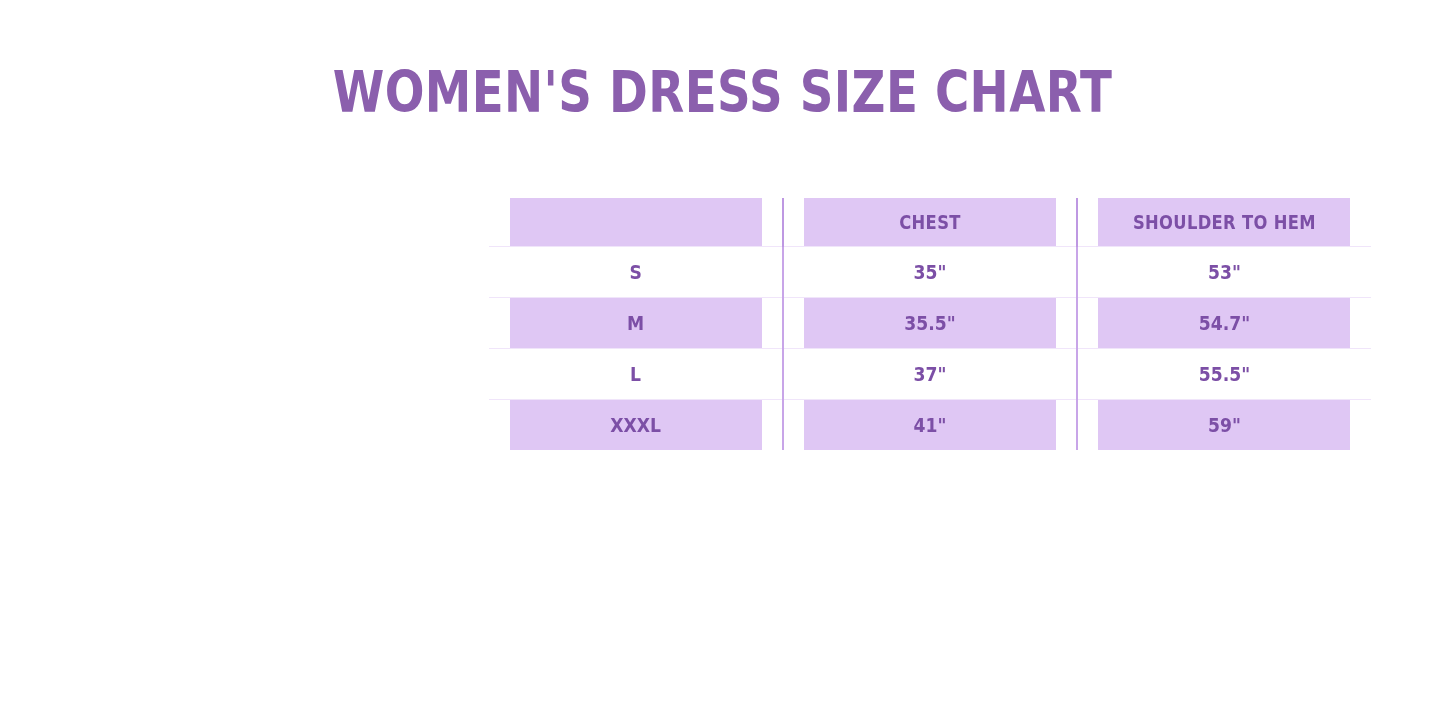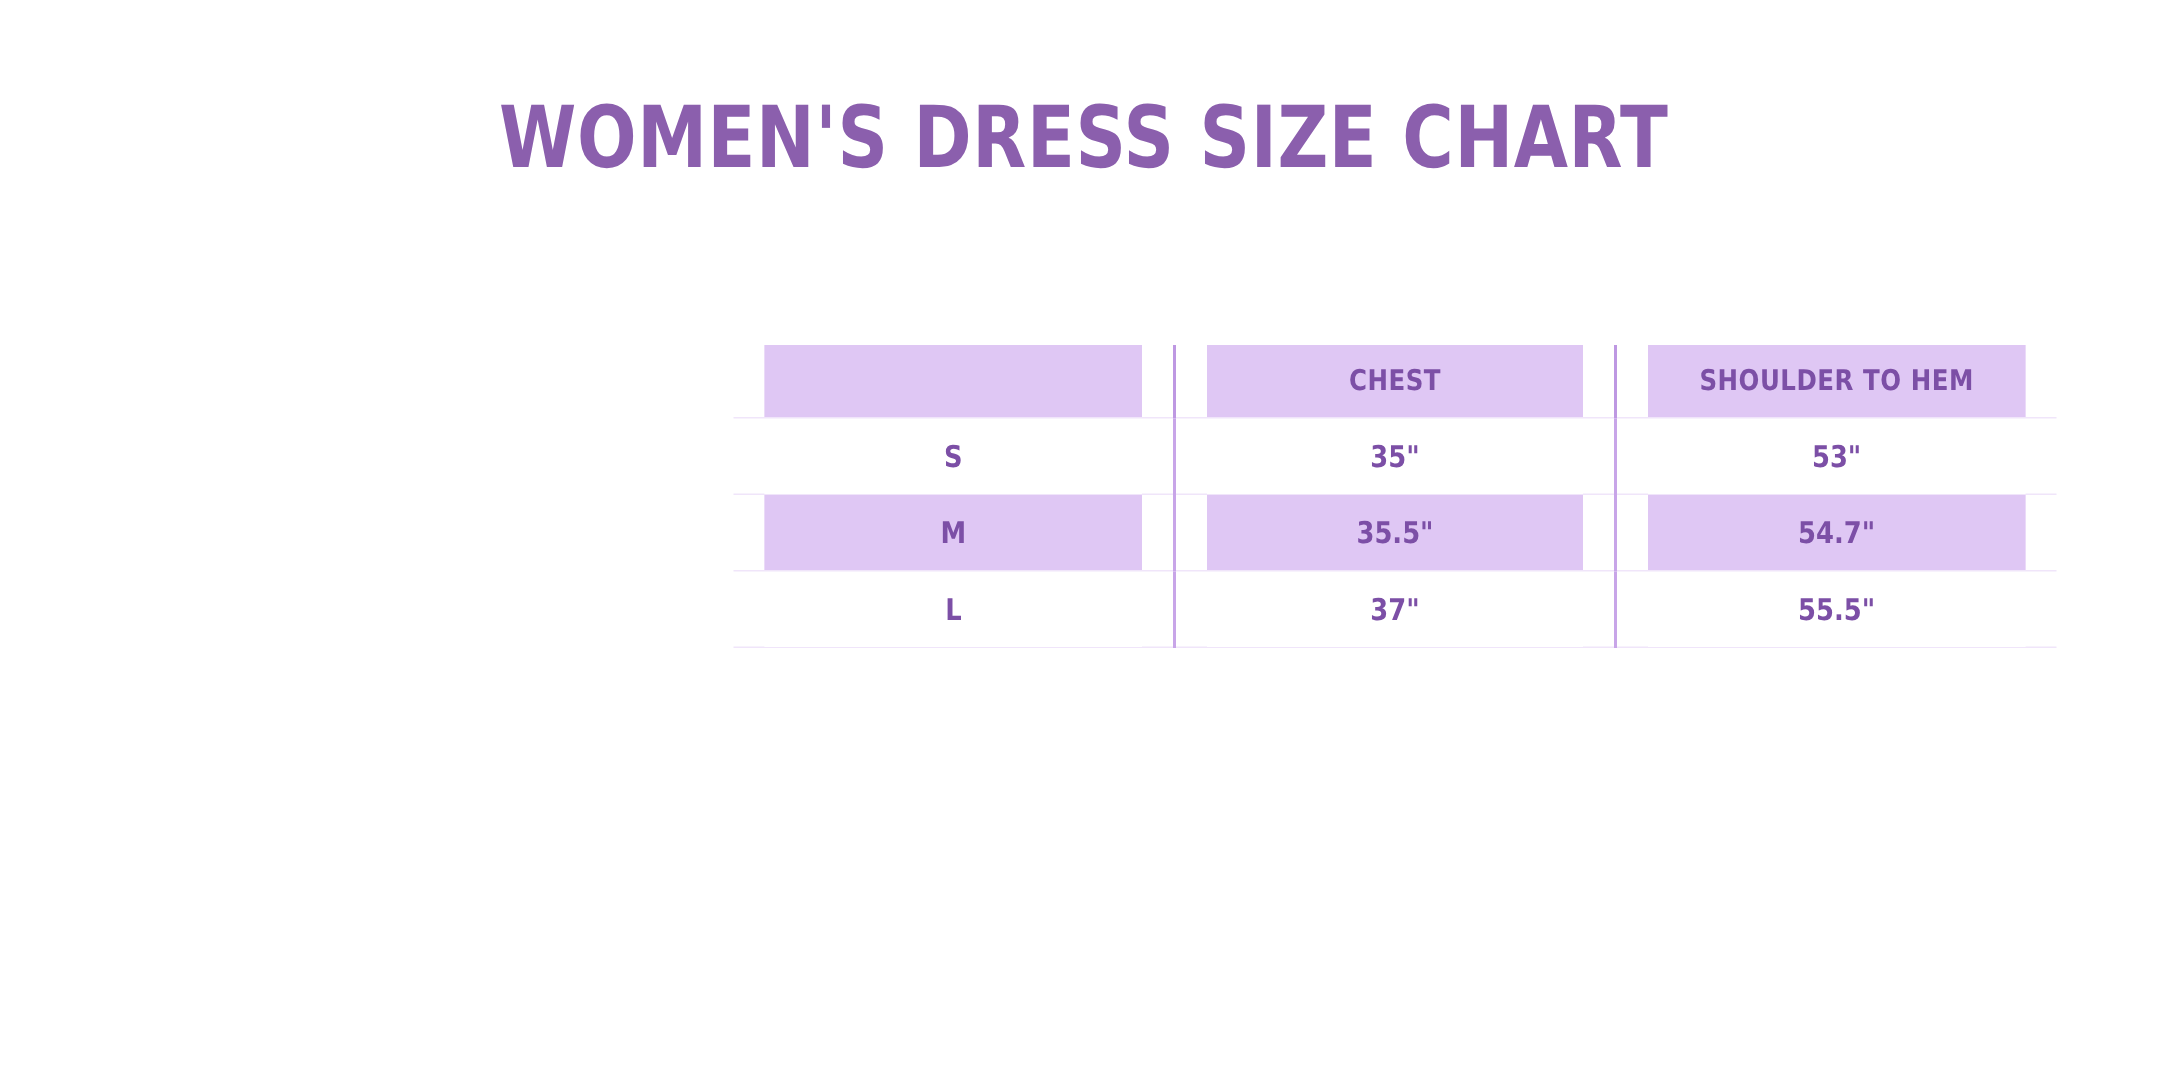--- a/index.html
+++ b/index.html
@@ -37,21 +37,21 @@
     color: #8B5FAD;
     transform: scaleX(0.82);
     transform-origin: center center;
     white-space: nowrap;
   }
 
   
   .size-table {
     position: absolute;
     left: 489px;
-    top: 230px;
+    top: 198px;
     width: 882px;
     border-collapse: collapse;
     table-layout: fixed;
   }
 
   .size-table col.c-size  { width: 294px; }
   .size-table col.c-chest { width: 294px; }
   .size-table col.c-hem   { width: 294px; }
 
   .size-table th,
@@ -124,16 +124,21 @@
       <tr class="even">
         <td>M</td>
         <td class="sep">35.5"</td>
         <td class="sep">54.7"</td>
       </tr>
       <tr class="odd">
         <td>L</td>
         <td class="sep">37"</td>
         <td class="sep">55.5"</td>
       </tr>
+      <tr class="even">
+        <td>XXXL</td>
+        <td class="sep">41"</td>
+        <td class="sep">59"</td>
+      </tr>
     </tbody>
   </table>
 
 </div>
 
 </body></html>

